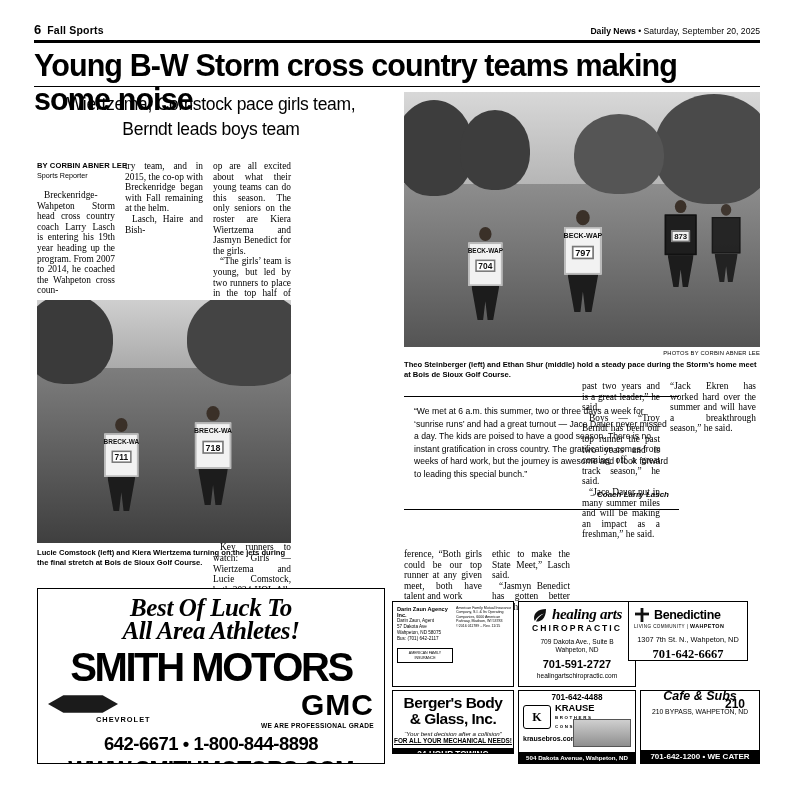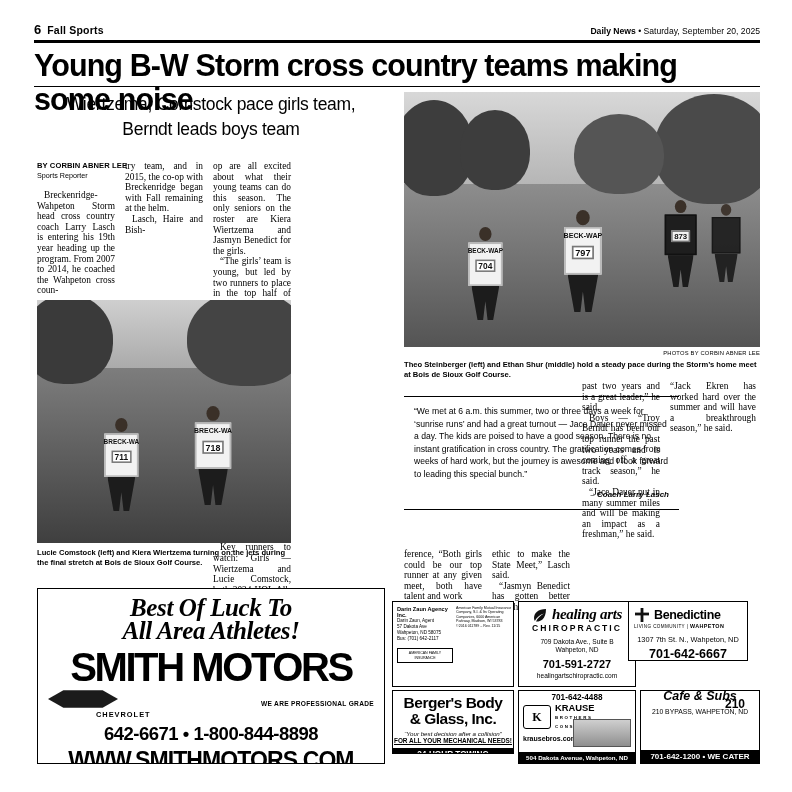--- a/index.html
+++ b/index.html
@@ -341,21 +341,21 @@
     background:#000; color:#fff; text-align:center;
     font-weight:bold; font-size: 6.2px; padding: 2px 0;
   }
 
   .bene-row { display:flex; align-items:center; gap:4px; padding: 5px 5px 0; }
   .bene-mark { width: 16px; height: 16px; }
   .bene-name { font-weight:bold; font-size: 12.5px; letter-spacing: -0.4px; }
   .bene-tag { font-size: 4.6px; letter-spacing: .4px; padding-left: 5px; }
   .bene-tag b { font-size: 5.4px; }
   .bene-addr { text-align:center; font-size: 7.4px; margin-top: 6px; }
-  .bene-phone { text-align:center; font-weight:bold; font-size: 12.5px; margin-top: 3px; }
+  .bene-phone { text-align:center; font-weight:bold; font-size: 12.5px; margin-top: 3px; font-family: Liberation Serif, serif; }
   .bene-web { text-align:center; font-size: 7px; margin-top: 2px; }
 
   .hills-title {
     text-align:center; font-weight:bold; font-size: 26px; letter-spacing: -1px;
     margin-top: 2px; font-family:"Liberation Sans", sans-serif;
   }
   .hills-210 {
     position:absolute; right: 14px; top: 6px;
     font-weight:bold; font-size: 12px;
   }
@@ -503,20 +503,21 @@
   <div class="ad ad-smith">
     <div class="smith-top">Best Of Luck To</div>
     <div class="smith-top" style="margin-top:-4px;">All Area Athletes!</div>
     <div class="smith-name">SMITH MOTORS</div>
     <div class="smith-row">
       <div>
         <div class="bowtie"></div>
         <div class="chev-label">CHEVROLET</div>
       </div>
       <div style="text-align:right;">
+        <div class="gmc">GMC</div>
         <div class="gmc-label">WE ARE PROFESSIONAL GRADE</div>
       </div>
     </div>
     <div class="smith-phone">642-6671 • 1-800-844-8898</div>
     <div class="smith-web">WWW.SMITHMOTORS.COM</div>
   </div>
 
   <div class="ad ad-darin mini">
     <div class="darin-left">
       <div class="nm">Darin Zaun Agency Inc.</div>

